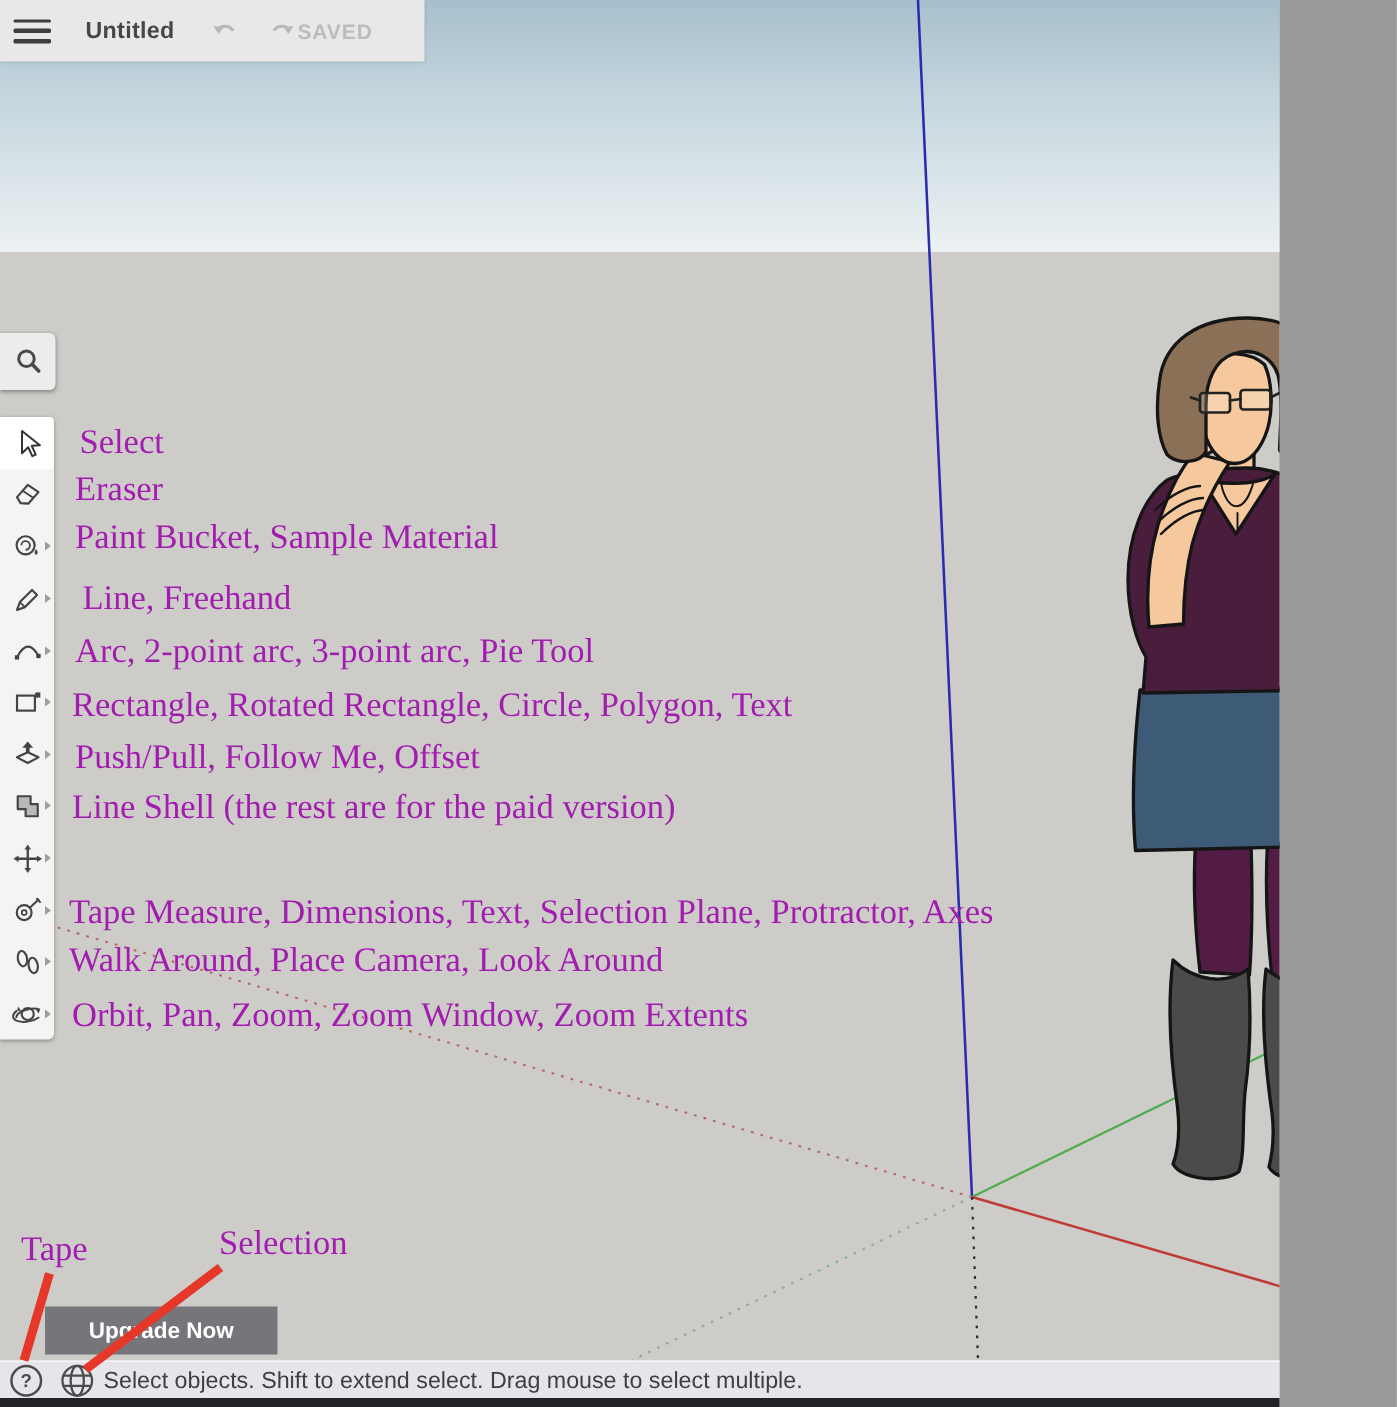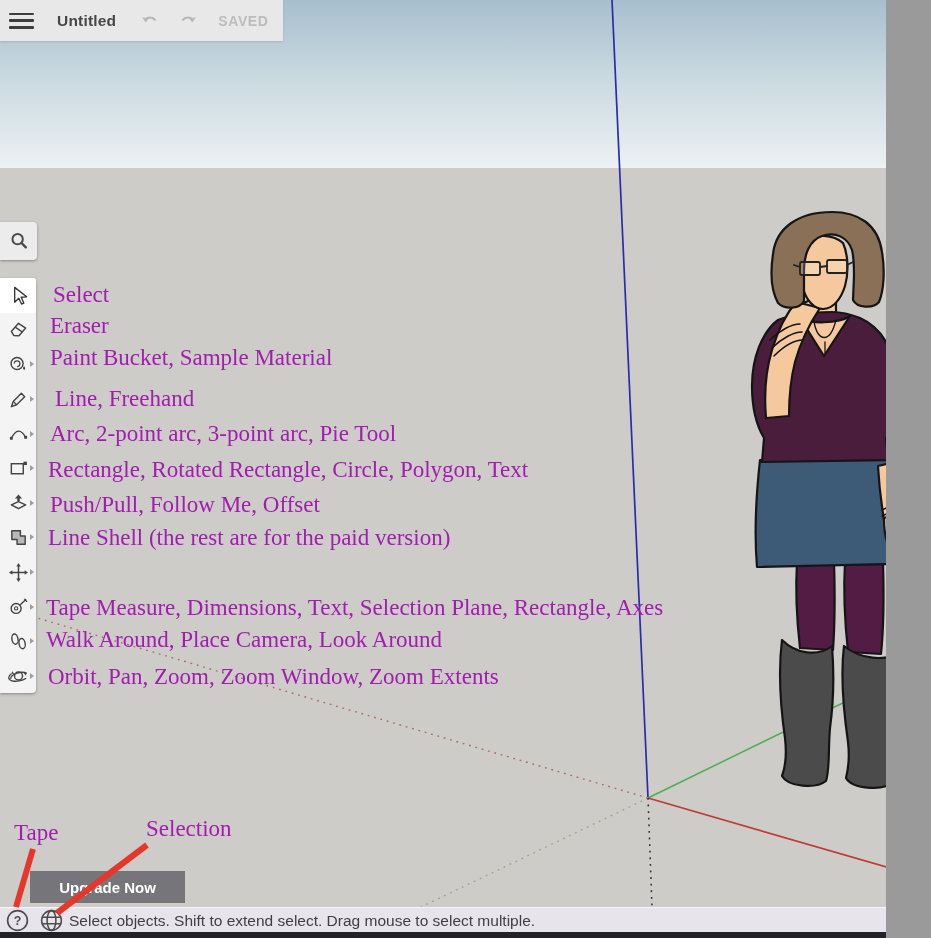--- a/index.html
+++ b/index.html
@@ -1,31 +1,31 @@
 <!DOCTYPE html>
 <html><head>
 <meta charset="utf-8">
 <style>
   html,body{margin:0;padding:0;background:#9a9a9a;}
-  #app{position:relative;width:886px;height:938px;overflow:hidden;
-       font-family:"Liberation Sans",sans-serif;background:#cdccc8;}
+  #app{position:relative;width:809px;height:938px;overflow:hidden;
+       font-family:"Liberation Sans",sans-serif;background:#cdccc8;padding-left:44px;}
   
   .sky{position:absolute;left:0;top:0;width:931px;height:168px;z-index:1;
        background:linear-gradient(#a7bfcd,#c9d9e0 45%,#e9eff1 95%,#edf2f2);}
   .axes-svg{position:absolute;left:0;top:0;z-index:2;}
   .person{position:absolute;left:740px;top:210px;width:185px;height:585px;z-index:3;}
   
   .header{position:absolute;left:0;top:0;width:283px;height:41px;background:#e9e8e8;
           z-index:10;display:flex;align-items:center;box-shadow:0 1px 2px rgba(0,0,0,.12);}
   .hamburger{width:25px;height:16px;margin-left:9px;display:flex;flex-direction:column;
              justify-content:space-between;cursor:pointer;}
   .hamburger div{height:2.6px;background:#3d3d3d;border-radius:1px;}
   .doc-title{margin-left:23px;font-size:15.5px;font-weight:bold;color:#474747;letter-spacing:.2px;}
   .undo-redo{margin-left:24px;display:flex;gap:18px;}
-  .saved{margin-left:20px;font-size:14px;font-weight:bold;color:#bcbcbc;letter-spacing:.6px;}
+  .saved{font-size:14px;font-weight:bold;color:#bcbcbc;letter-spacing:.6px;}
   
   .searchbox{position:absolute;left:0;top:222px;width:37px;height:38px;background:#ececec;
              border-radius:0 4px 4px 0;z-index:10;display:flex;align-items:center;
              justify-content:center;box-shadow:0 1px 3px rgba(0,0,0,.35);}
   .toolcol{position:absolute;left:0;top:278px;width:36px;z-index:10;background:#f4f4f4;
            border-radius:0 4px 4px 0;box-shadow:0 1px 3px rgba(0,0,0,.35);}
   .tool{position:relative;width:36px;height:34.6px;display:flex;align-items:center;
         justify-content:center;cursor:pointer;}
   .tool.active{background:#ffffff;border-radius:0 3px 3px 0;}
   .tool .flyout{position:absolute;right:2px;top:50%;margin-top:-3px;width:0;height:0;
@@ -237,21 +237,21 @@
   </div>
 
   <div class="ann" style="left:53px;top:282px">Select</div>
   <div class="ann" style="left:50px;top:313px">Eraser</div>
   <div class="ann" style="left:50px;top:345px">Paint Bucket, Sample Material</div>
   <div class="ann" style="left:55px;top:386px">Line, Freehand</div>
   <div class="ann" style="left:50px;top:421px">Arc, 2-point arc, 3-point arc, Pie Tool</div>
   <div class="ann" style="left:48px;top:457px">Rectangle, Rotated Rectangle, Circle, Polygon, Text</div>
   <div class="ann" style="left:50px;top:492px">Push/Pull, Follow Me, Offset</div>
   <div class="ann" style="left:48px;top:525px">Line Shell (the rest are for the paid version)</div>
-  <div class="ann" style="left:46px;top:595px">Tape Measure, Dimensions, Text, Selection Plane, Rectangle, Axes</div>
+  <div class="ann" style="left:46px;top:595px">Tape Measure, Dimensions, Text, Selection Plane, Protractor, Axes</div>
   <div class="ann" style="left:46px;top:627px">Walk Around, Place Camera, Look Around</div>
   <div class="ann" style="left:48px;top:664px">Orbit, Pan, Zoom, Zoom Window, Zoom Extents</div>
   <div class="ann" style="left:14px;top:820px">Tape</div>
   <div class="ann" style="left:146px;top:816px">Selection</div>
 
   <button class="upgrade">Upgrade Now</button>
 
   <div class="statusbar">
     <svg class="status-icon" viewBox="0 0 24 24">
       <circle cx="12" cy="12" r="10.3" fill="none" stroke="#4c4c4c" stroke-width="1.7"></circle>

